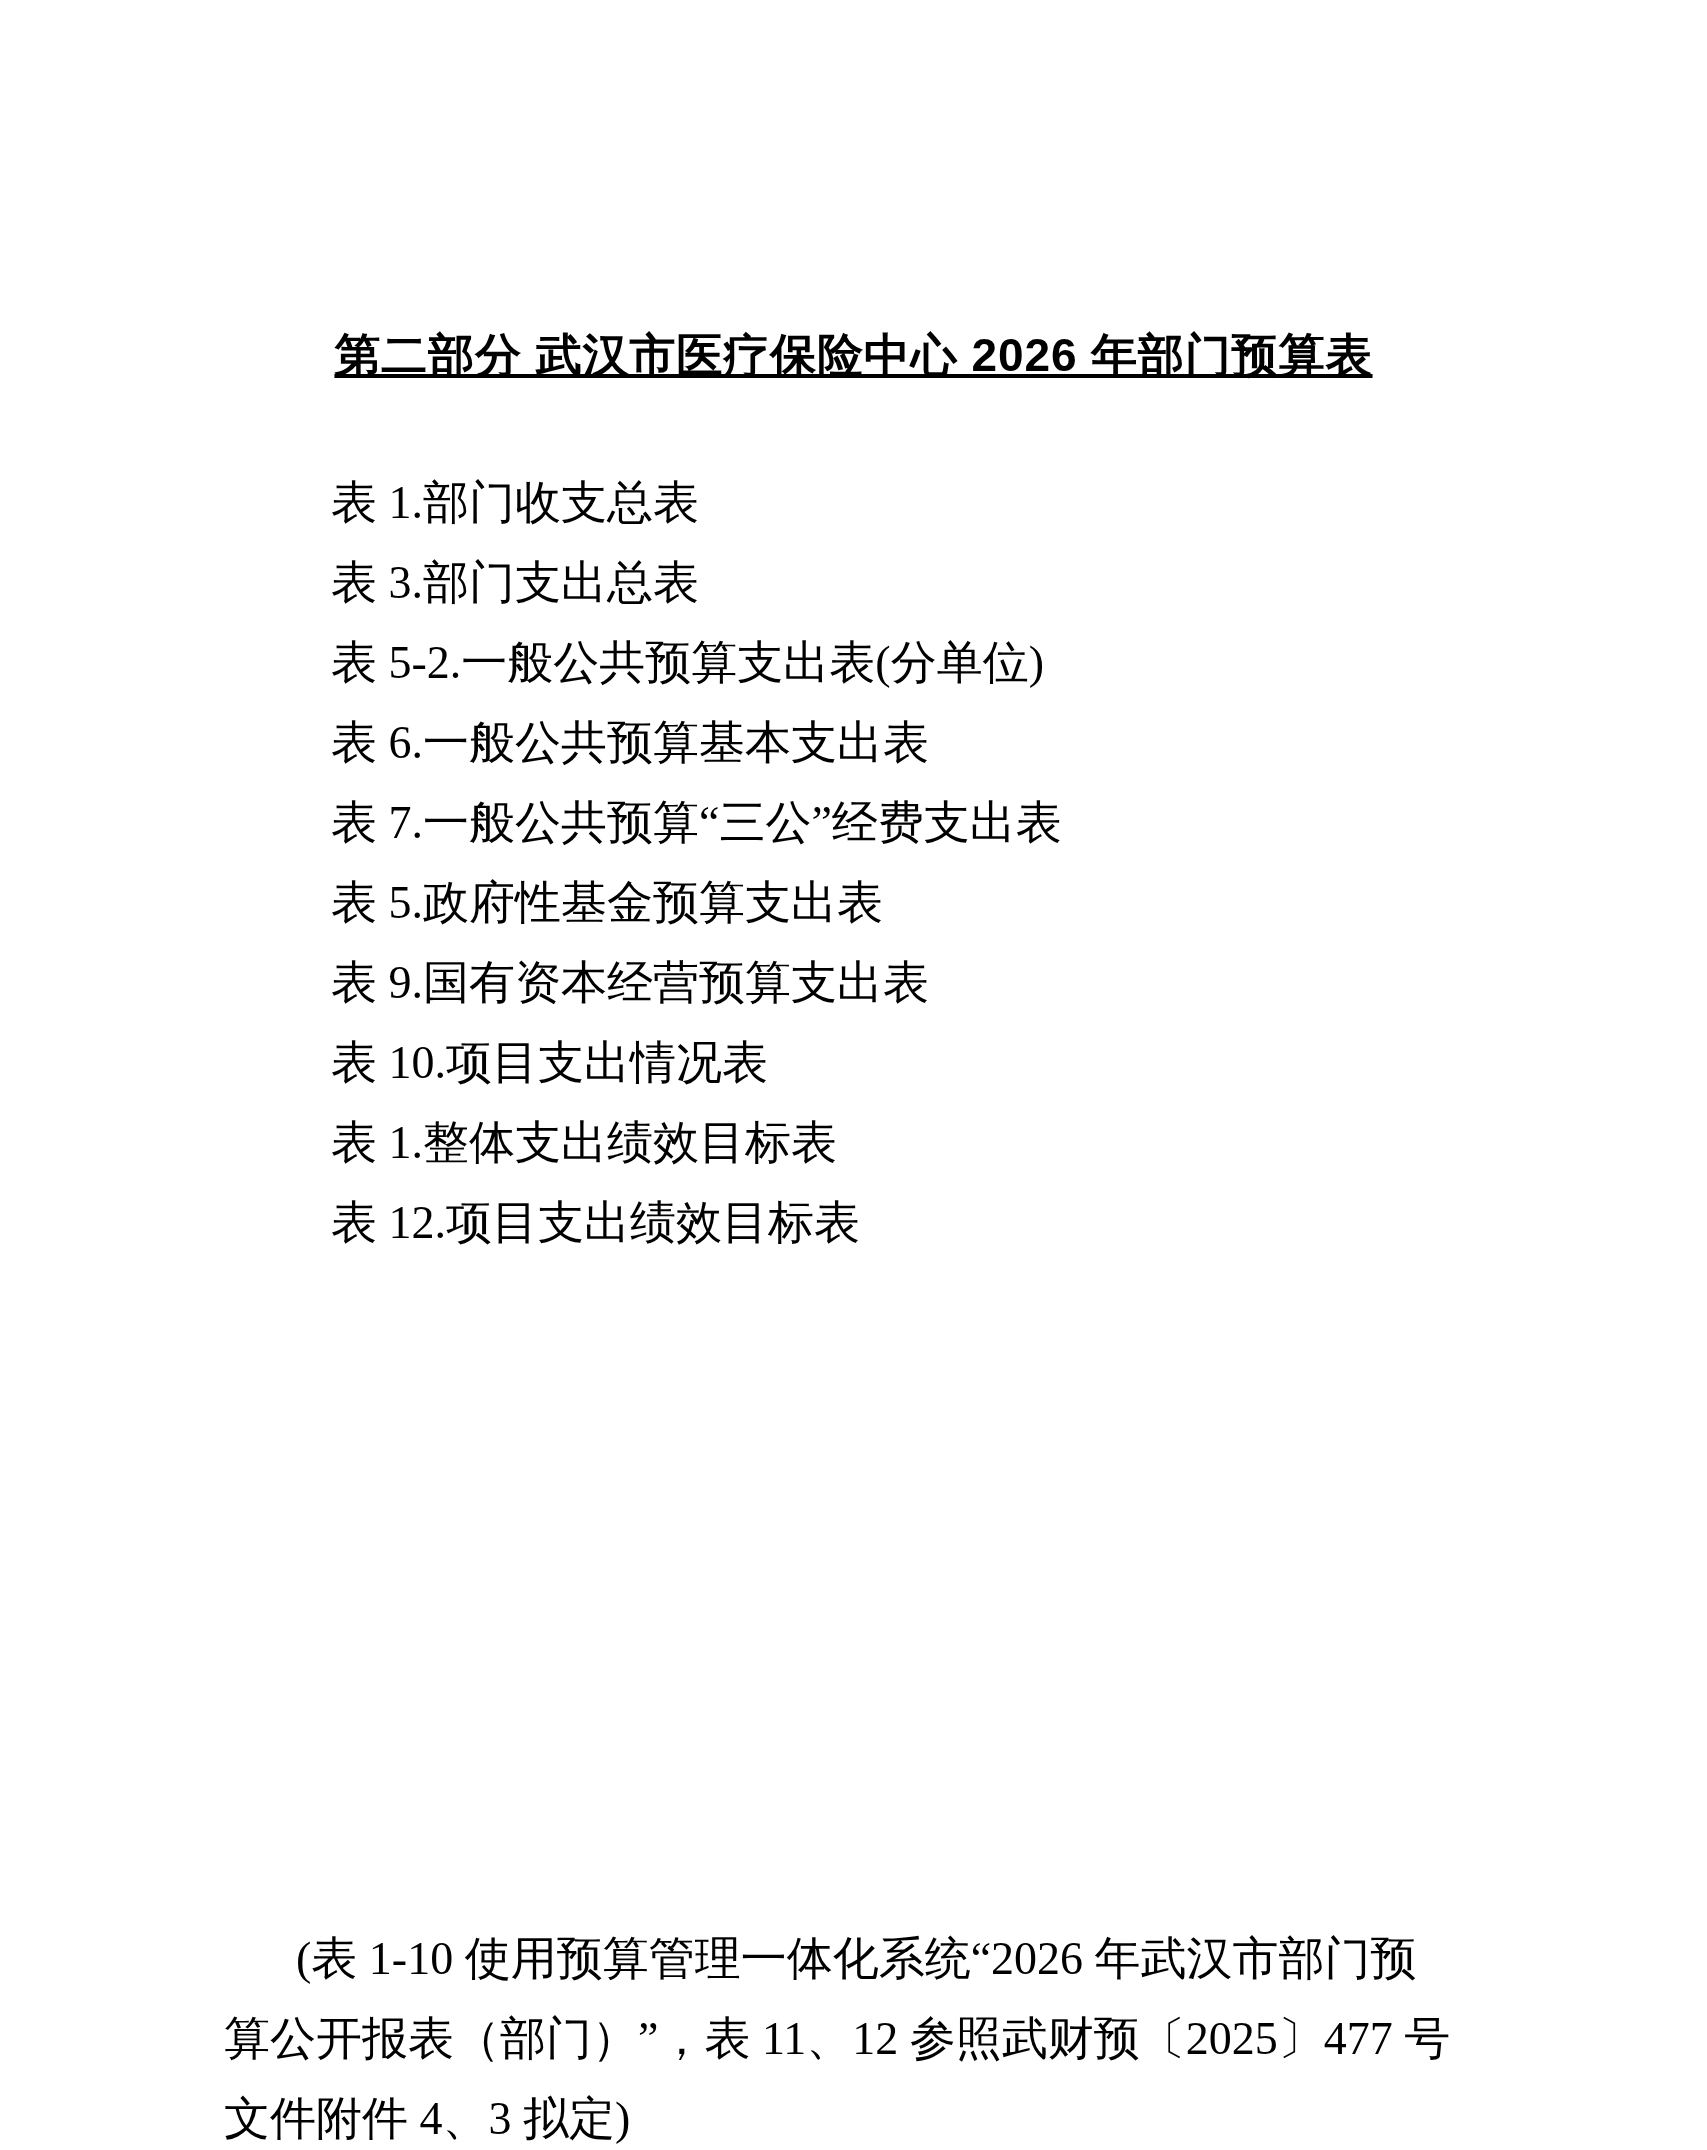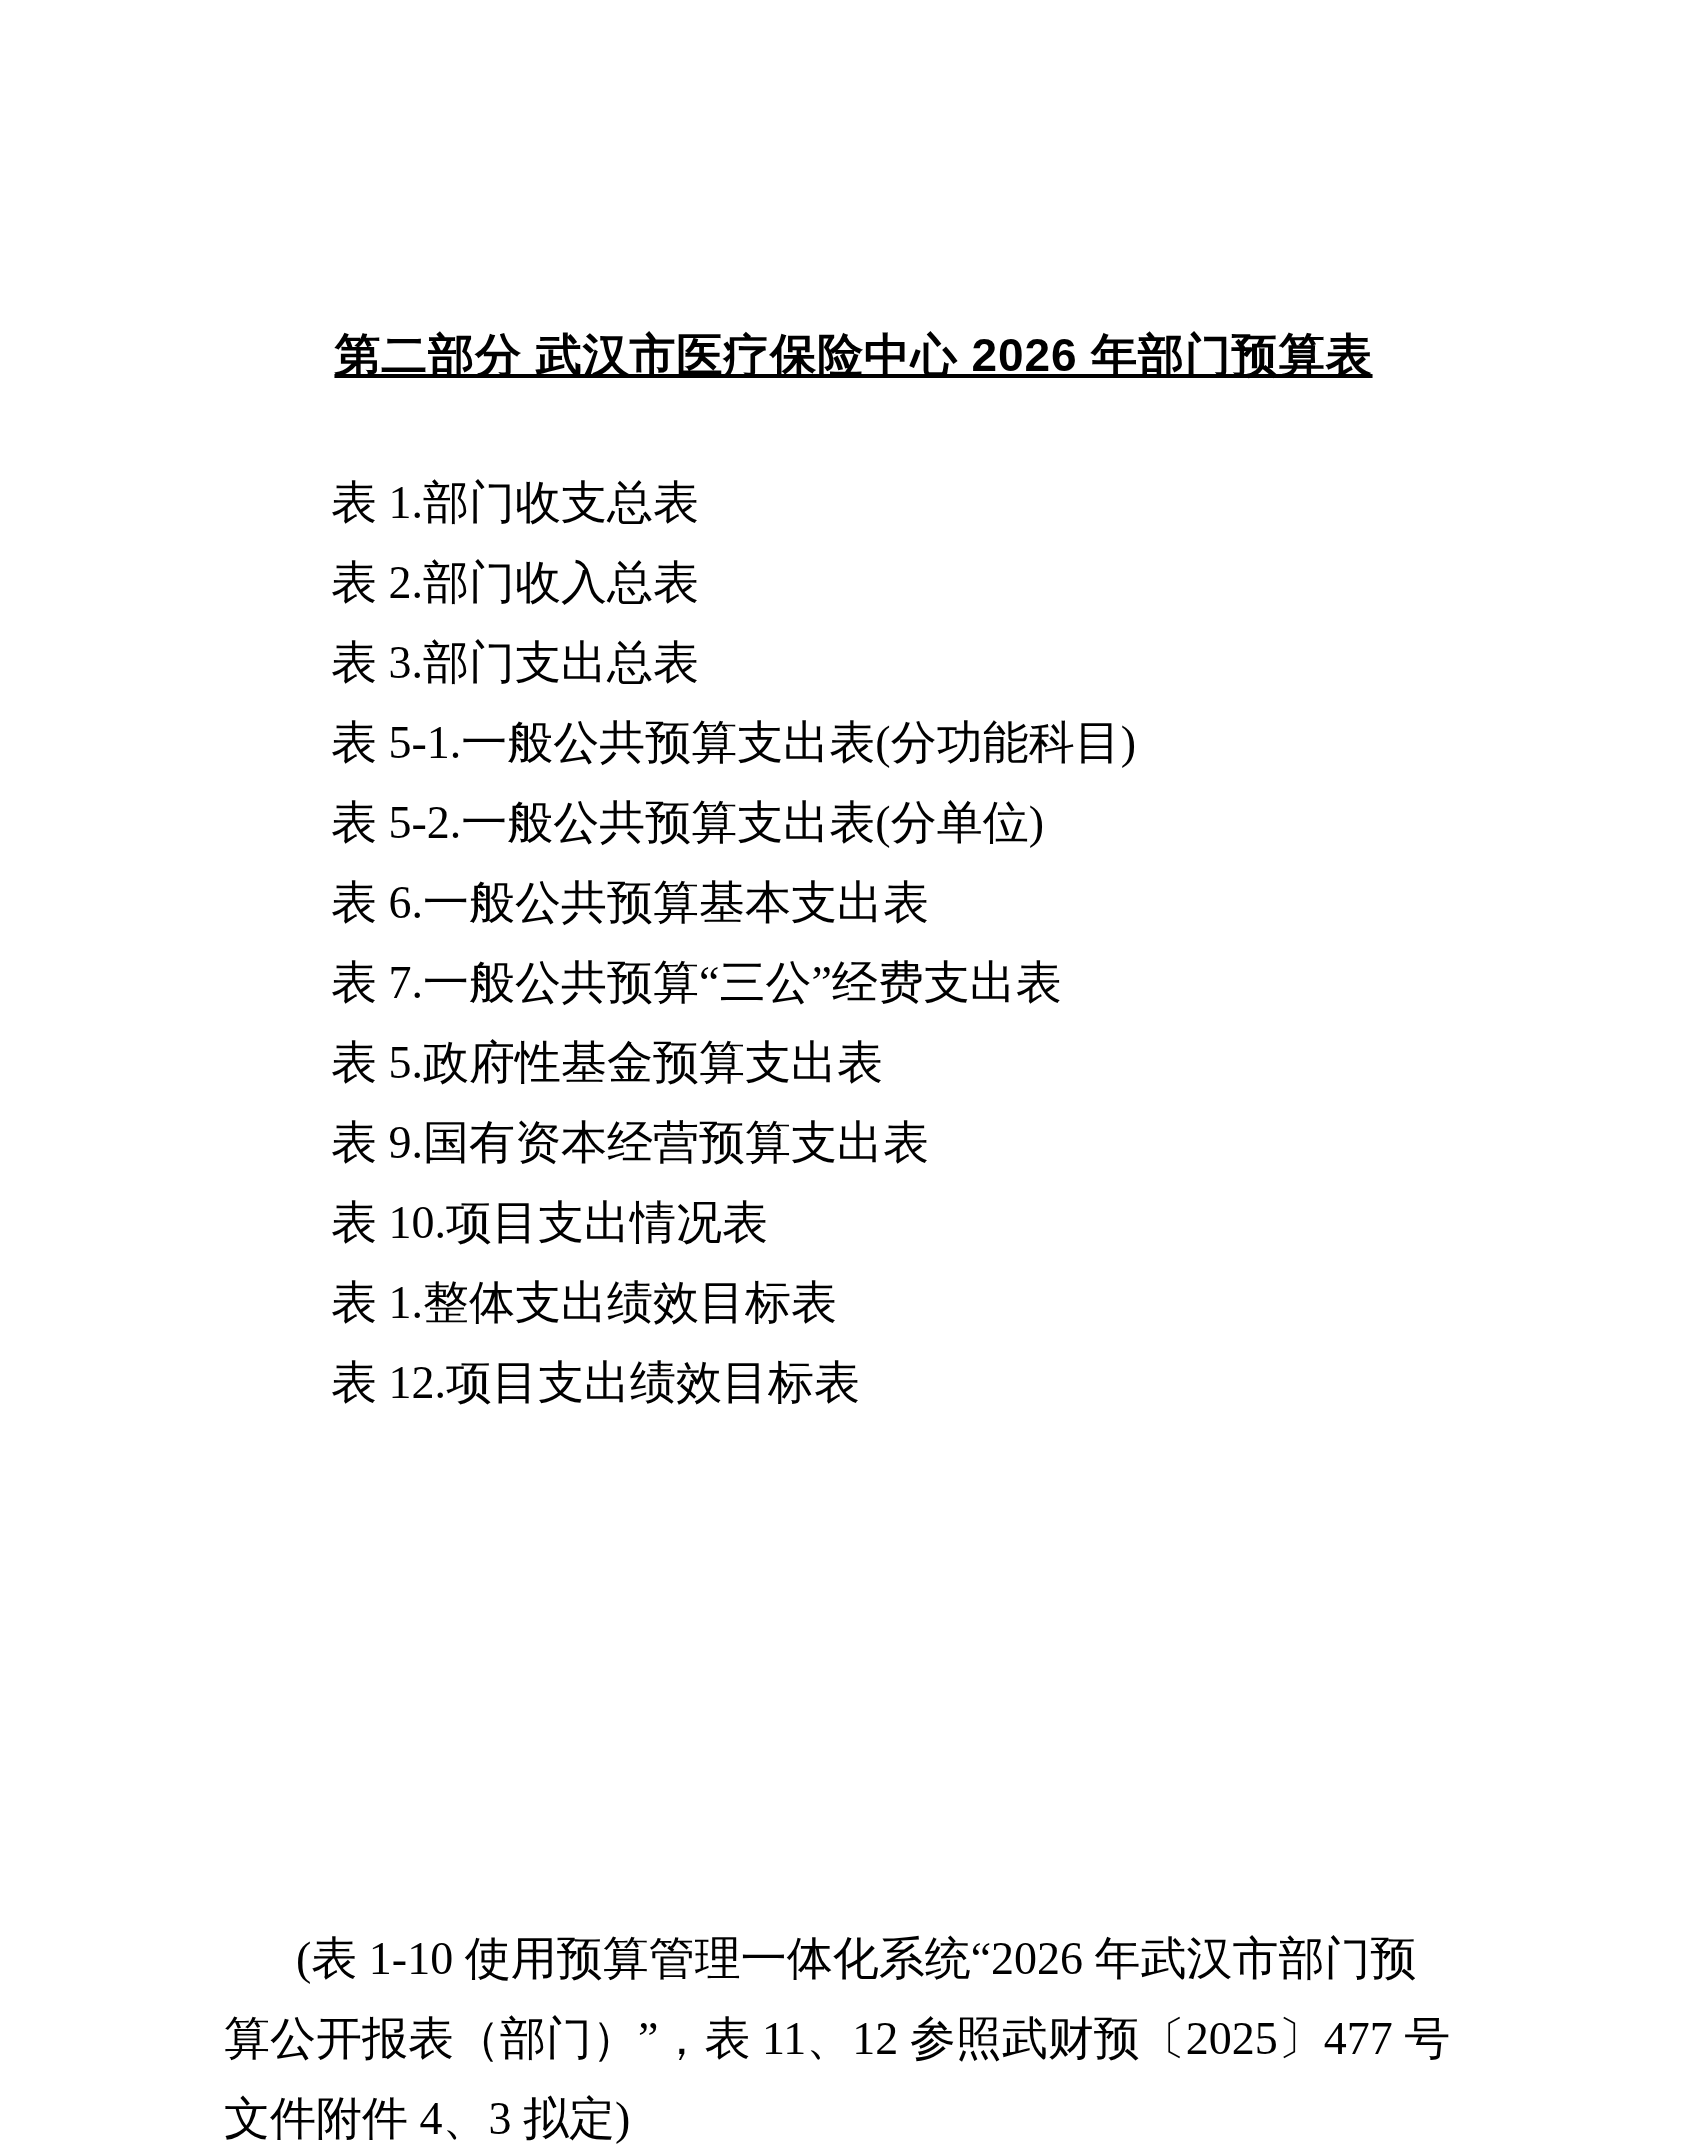--- a/index.html
+++ b/index.html
@@ -58,23 +58,21 @@
 </style>
 </head>
 <body>
 
 <div class="page">
 
   <h1 class="doc-title">第二部分 武汉市医疗保险中心 2026 年部门预算表</h1>
 
   <ul class="table-list">
     <li>表 1.部门收支总表</li>
-    <li>表 2.部门收入总表</li>
     <li>表 3.部门支出总表</li>
-    <li>表 5-1.一般公共预算支出表(分功能科目)</li>
     <li>表 5-2.一般公共预算支出表(分单位)</li>
     <li>表 6.一般公共预算基本支出表</li>
     <li>表 7.一般公共预算“三公”经费支出表</li>
     <li>表 5.政府性基金预算支出表</li>
     <li>表 9.国有资本经营预算支出表</li>
     <li>表 10.项目支出情况表</li>
     <li>表 1.整体支出绩效目标表</li>
     <li>表 12.项目支出绩效目标表</li>
   </ul>
 

